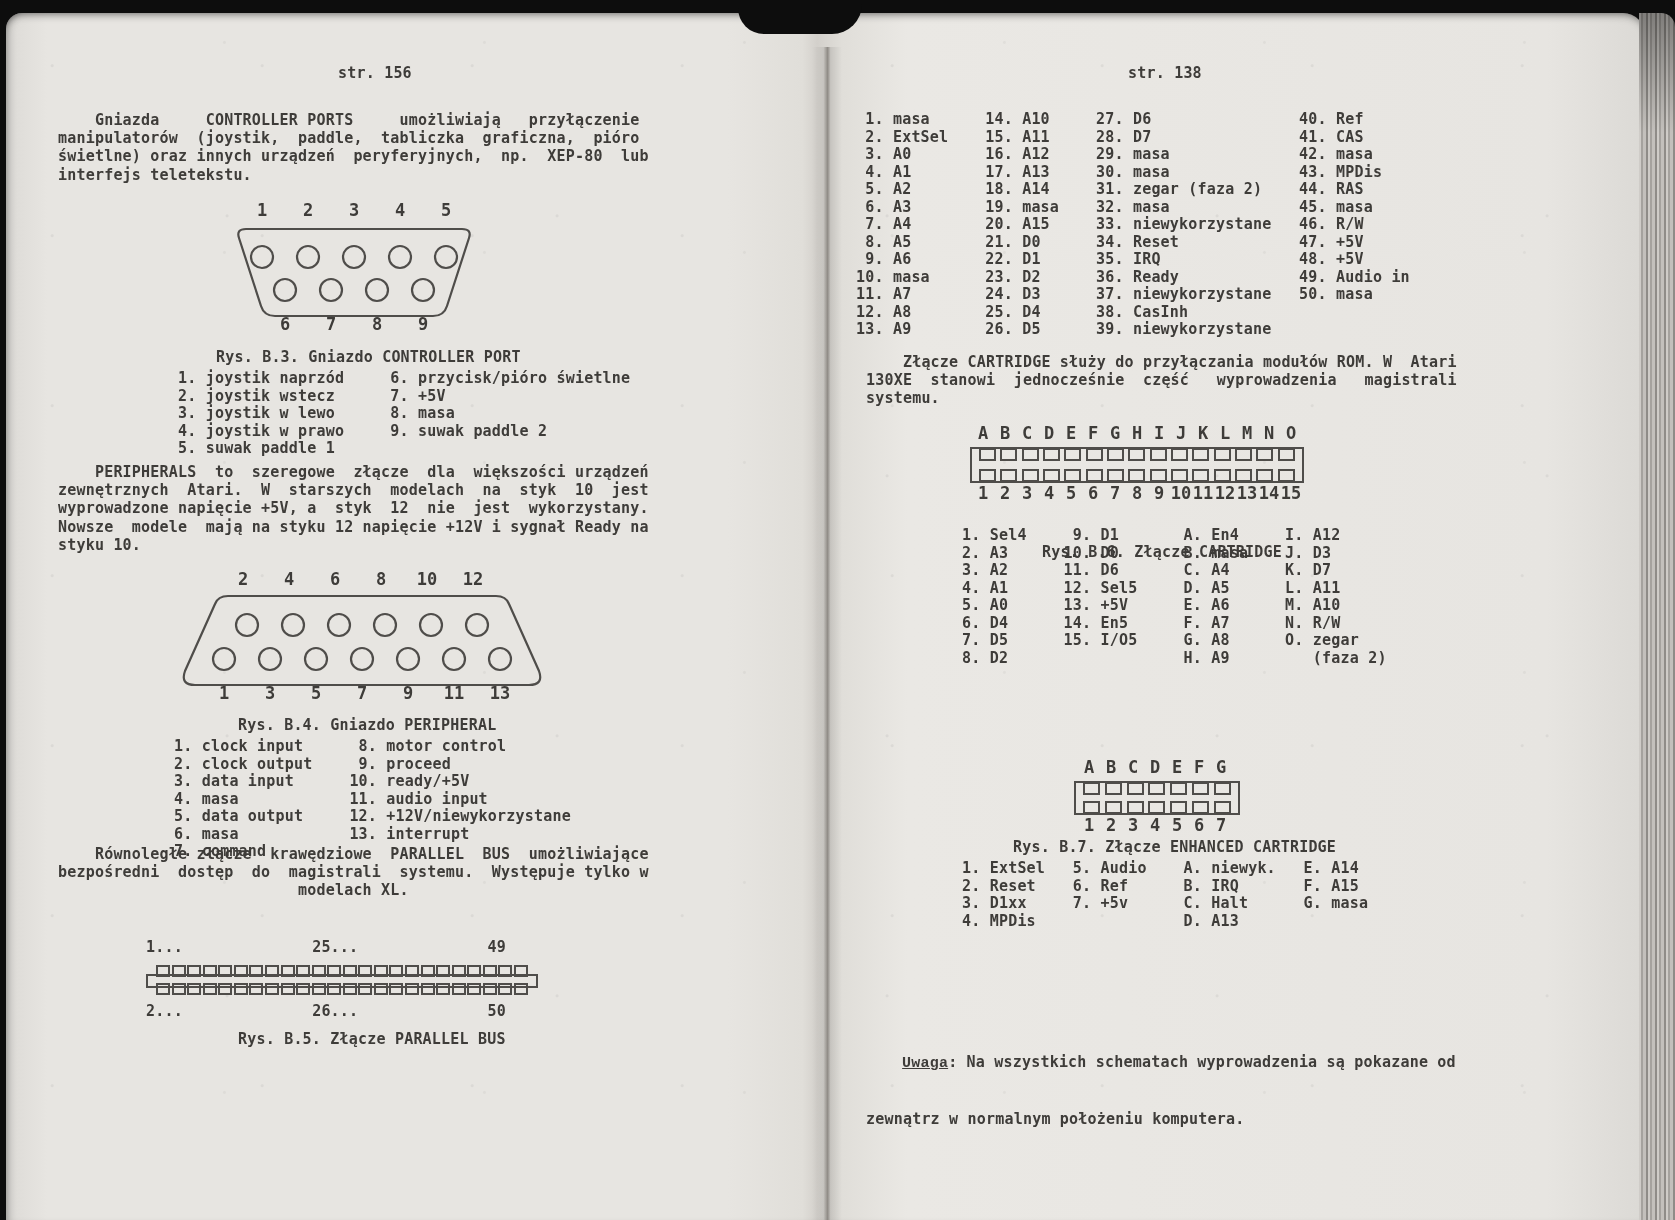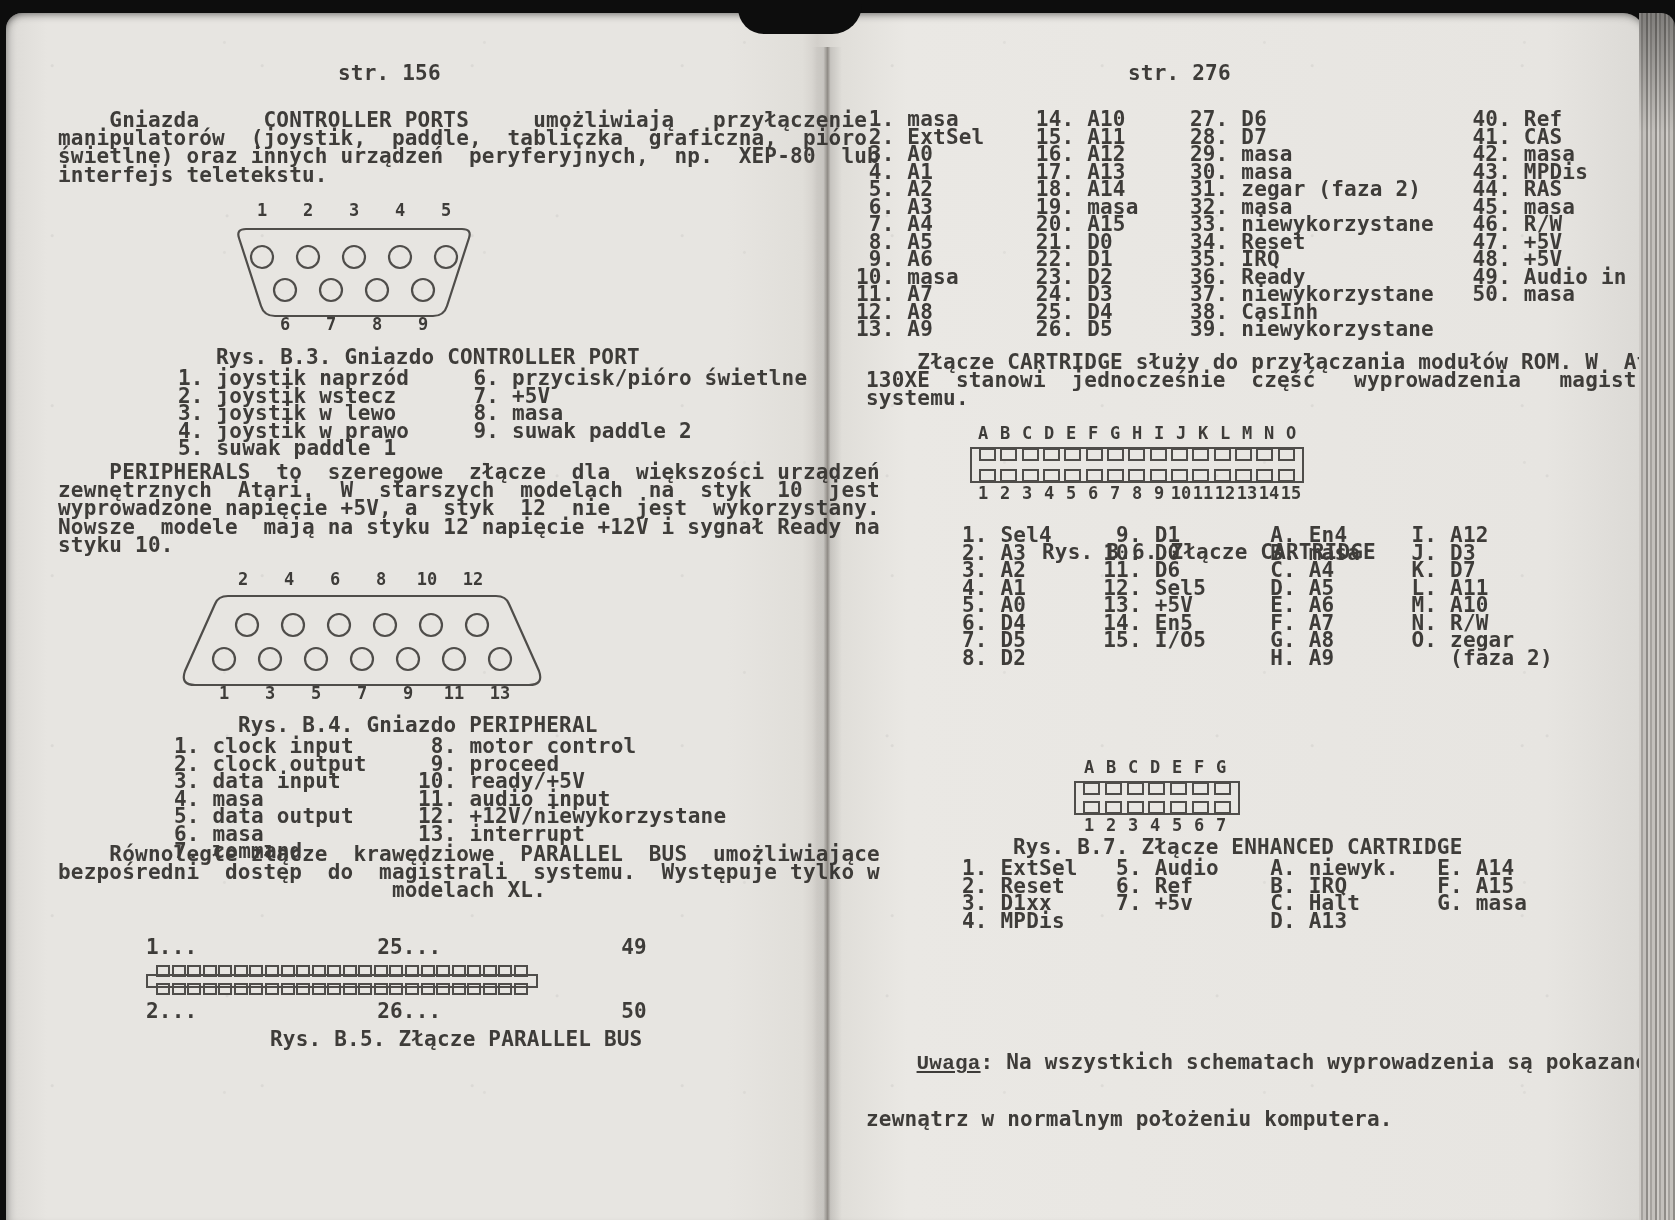--- a/index.html
+++ b/index.html
@@ -33,21 +33,21 @@
       linear-gradient(to bottom,rgba(0,0,0,.35),rgba(0,0,0,0) 120px),
       repeating-linear-gradient(90deg,#cfccc8 0 2px,#a5a29e 2px 4px,#c3c0bc 4px 7px,#8f8c88 7px 9px);
     border-radius:0 14px 0 0;
     box-shadow:6px 0 0 #0d0d0d;
   }
   .page{position:absolute;top:0;height:100%;color:#3e3c39;}
   .page.left{left:0;width:812px;}
   .page.right{left:814px;width:825px;}
   .blk{position:absolute;}
   .mono{
-    font-size:21px;font-weight:700;letter-spacing:0.2px;
+    font-size:15px;font-weight:700;letter-spacing:0.2px;
     white-space:pre;line-height:17.5px;color:#3e3c39;
   }
   .para{line-height:18.2px;}
   .cells{display:flex;position:absolute;}
   .cells span{flex:1;text-align:center;font-size:17px;font-weight:700;color:#3e3c39;}
   svg.conn{position:absolute;}
   svg.conn path,svg.conn circle{fill:none;stroke:#4f4d4a;stroke-width:2.2px;}
   
   .edgeconn{position:absolute;border:2px solid #4f4d4a;background:transparent;}
   .teeth{position:absolute;left:7px;right:7px;display:flex;justify-content:space-between;}
@@ -213,26 +213,26 @@
           <i></i>
           <i></i>
           <i></i>
           <i></i>
           <i></i>
           <i></i>
           <i></i>
         </div>
     </div>
     <div class="blk mono" style="left:140px;top:990px;">2...              26...              50</div>
-    <div class="blk mono" style="left:232px;top:1018px;margin-left:32px;">Rys. B.5. Złącze PARALLEL BUS</div>
+    <div class="blk mono" style="left:232px;top:1018px;">Rys. B.5. Złącze PARALLEL BUS</div>
   </div>
 
   <div class="page right">
 
-    <div class="blk mono" style="left:308px;top:52px;">str. 276</div>
+    <div class="blk mono" style="left:308px;top:52px;">str. 138</div>
 
     <div class="blk mono" style="left:36px;top:98px;"> 1. masa      14. A10     27. D6                40. Ref
  2. ExtSel    15. A11     28. D7                41. CAS
  3. A0        16. A12     29. masa              42. masa
  4. A1        17. A13     30. masa              43. MPDis
  5. A2        18. A14     31. zegar (faza 2)    44. RAS
  6. A3        19. masa    32. masa              45. masa
  7. A4        20. A15     33. niewykorzystane   46. R/W
  8. A5        21. D0      34. Reset             47. +5V
  9. A6        22. D1      35. IRQ               48. +5V

